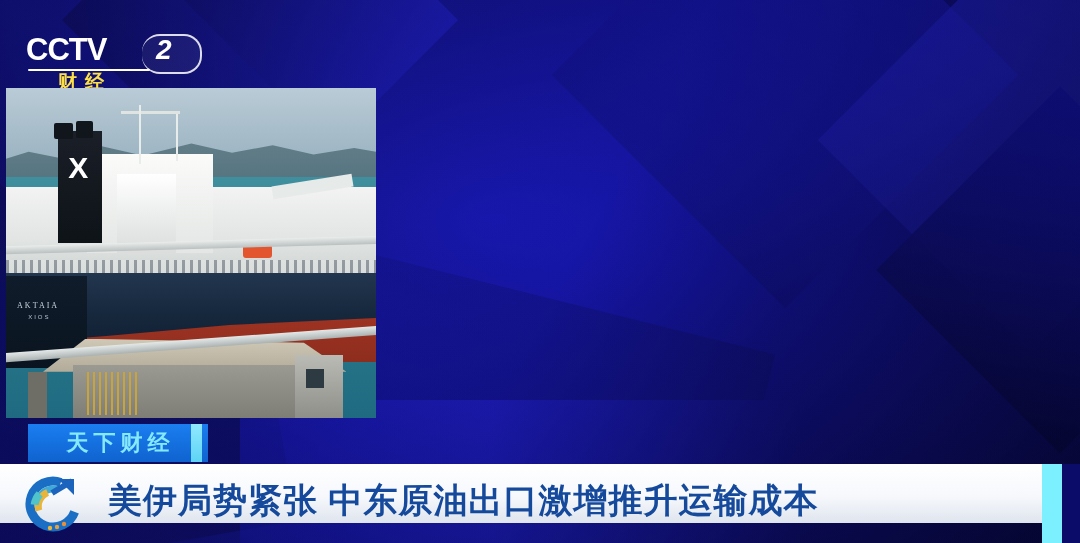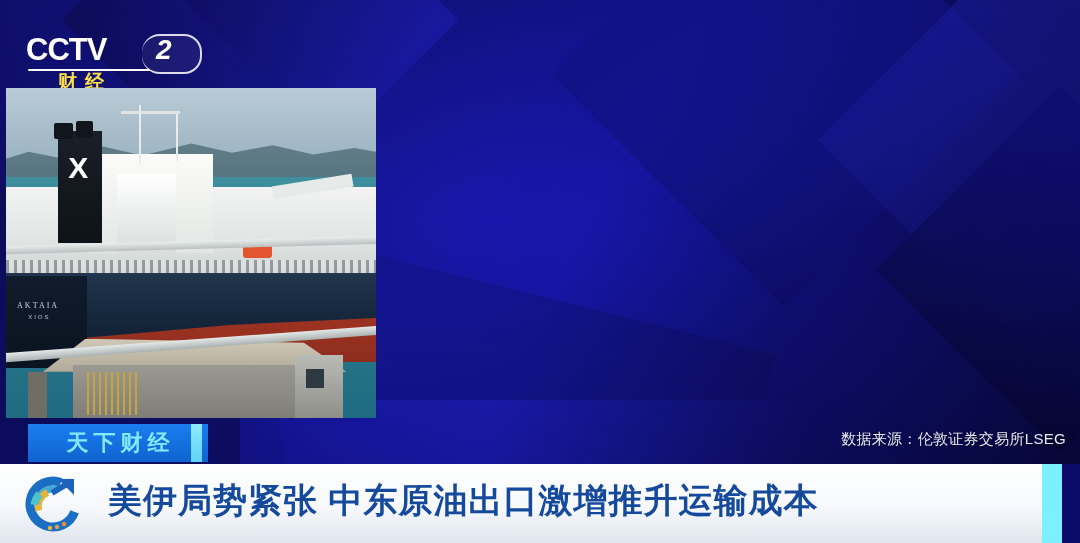--- a/index.html
+++ b/index.html
@@ -370,21 +370,21 @@
     position: absolute;
     left: 191px; top: 424px;
     width: 11px; height: 38px;
     background: linear-gradient(180deg, #8fe9ff 0%, #5ed4f5 100%);
   }
 
   
   .ticker {
     position: absolute;
     left: 0; top: 464px;
-    width: 1080px; height: 79px;
+    width: 1080px; height: 59px;
     background: linear-gradient(180deg, #ffffff 0%, #f6f8fc 55%, #dfe5ee 100%);
   }
   .ticker-logo {
     position: absolute;
     left: 22px; top: 9px;
     width: 62px; height: 62px;
   }
   .ticker-headline {
     position: absolute;
     left: 108px; top: 14px;
@@ -461,23 +461,20 @@
     <div class="ph-jetty-deck"></div>
     <div class="ph-pipe2"></div>
     <div class="ph-jetty-body"></div>
     <div class="ph-jetty-leg"></div>
     <div class="ph-jetty-stairs"></div>
     <div class="ph-cabin"></div>
     <div class="ph-cabin-win"></div>
   </div>
 
 
-  <div class="source-strip">
-    <div class="source-text">数据来源：伦敦证券交易所LSEG</div>
-  </div>
 
   <div class="prog-badge">
     <span class="prog-badge-text">天下财经</span>
   </div>
   <div class="prog-accent"></div>
 
   <div class="ticker">
     <div class="ticker-logo">
       <svg viewBox="0 0 62 62" width="62" height="62" aria-hidden="true">
         <path d="M31 8 A23 23 0 1 0 54 31" fill="none" stroke="#1a6fc4" stroke-width="9" stroke-linecap="butt" transform="rotate(20 31 31)"></path>

